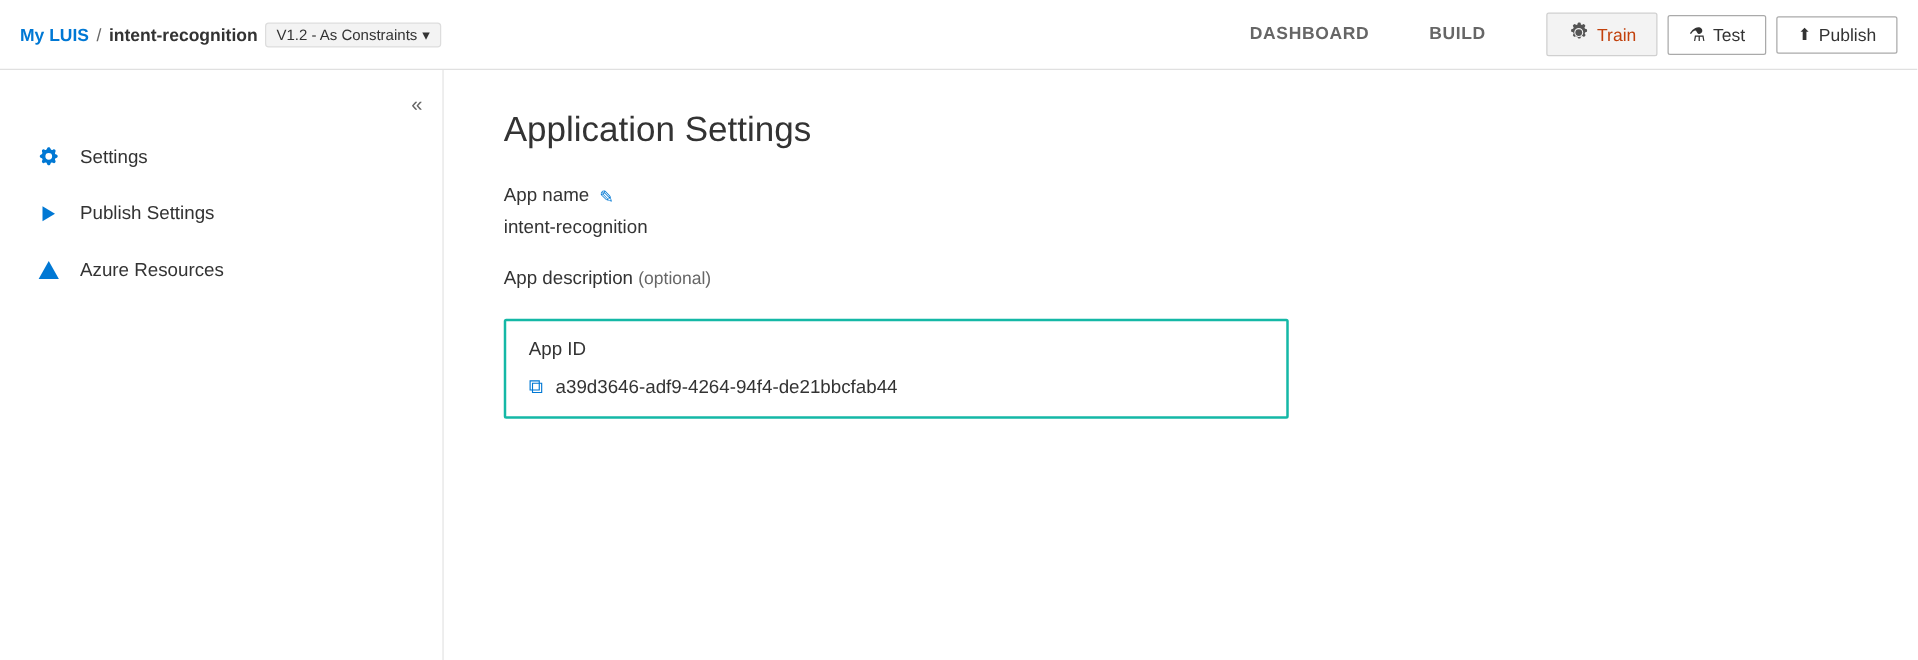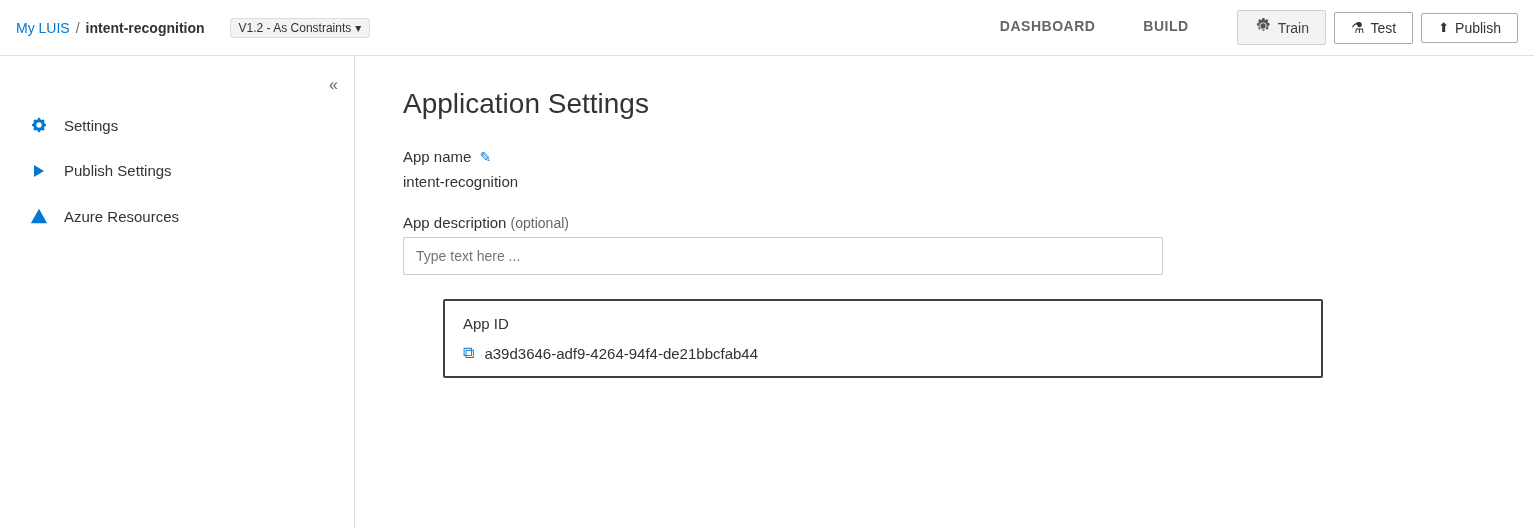--- a/index.html
+++ b/index.html
@@ -17,41 +17,40 @@
     .header-breadcrumb {
       display: flex;
       align-items: center;
       gap: 6px;
       font-size: 14px;
       color: #333;
     }
     .header-breadcrumb .my-luis {
       color: #0078d4;
       cursor: pointer;
-      font-weight: 400;
+      font-weight: 700;
     }
     .header-breadcrumb .separator {
       color: #666;
     }
     .header-breadcrumb .app-name {
       font-weight: 600;
       color: #333;
     }
     .version-badge {
       display: flex;
       align-items: center;
       gap: 4px;
       background: #f3f3f3;
       border: 1px solid #ddd;
       border-radius: 3px;
       padding: 2px 8px;
       font-size: 12px;
       color: #333;
       cursor: pointer;
-      margin-left: 19px;
     }
     .nav-tabs {
       display: flex;
       align-items: flex-end;
       margin-left: auto;
       gap: 0;
     }
     .nav-tab {
       padding: 0 24px;
       height: 56px;
@@ -77,21 +76,21 @@
     }
     .btn-train {
       display: flex;
       align-items: center;
       gap: 6px;
       padding: 6px 16px;
       background: #f3f3f3;
       border: 1px solid #d0d0d0;
       border-radius: 2px;
       font-size: 14px;
-      color: #404040;
+      color: #c2410c;
       cursor: pointer;
     }
     .btn-test {
       display: flex;
       align-items: center;
       gap: 6px;
       padding: 6px 16px;
       background: #fff;
       border: 1px solid #aaa;
       border-radius: 2px;
@@ -203,27 +202,26 @@
       height: 38px;
       border: 1px solid #ccc;
       border-radius: 2px;
       padding: 6px 12px;
       font-size: 14px;
       color: #666;
       outline: none;
     }
 
     .app-id-box {
-      border: 2px solid #404040;
+      border: 2px solid #14b8a6;
       border-radius: 2px;
       padding: 14px 18px;
-      width: 880px;
+      width: 628px;
       max-width: 100%;
       margin-top: 4px;
-      margin-left: 40px;
     }
     .app-id-label {
       font-size: 15px;
       color: #333;
       margin-bottom: 12px;
     }
     .app-id-value {
       display: flex;
       align-items: center;
       gap: 10px;
@@ -324,21 +322,20 @@
         <span class="edit-icon">✎</span>
       </div>
       <div class="field-value">intent-recognition</div>
     </div>
 
     <div class="field-section">
       <div class="field-description">
         <span>App description</span>
         <span class="optional-text"> <span>(optional)</span></span>
       </div>
-      <input class="text-input" type="text" placeholder="Type text here ..." style="">
     </div>
 
     <div class="app-id-box">
       <div class="app-id-label">App ID</div>
       <div class="app-id-value">
         <span class="copy-icon">⧉</span>
         <span>a39d3646-adf9-4264-94f4-de21bbcfab44</span>
       </div>
     </div>
 

